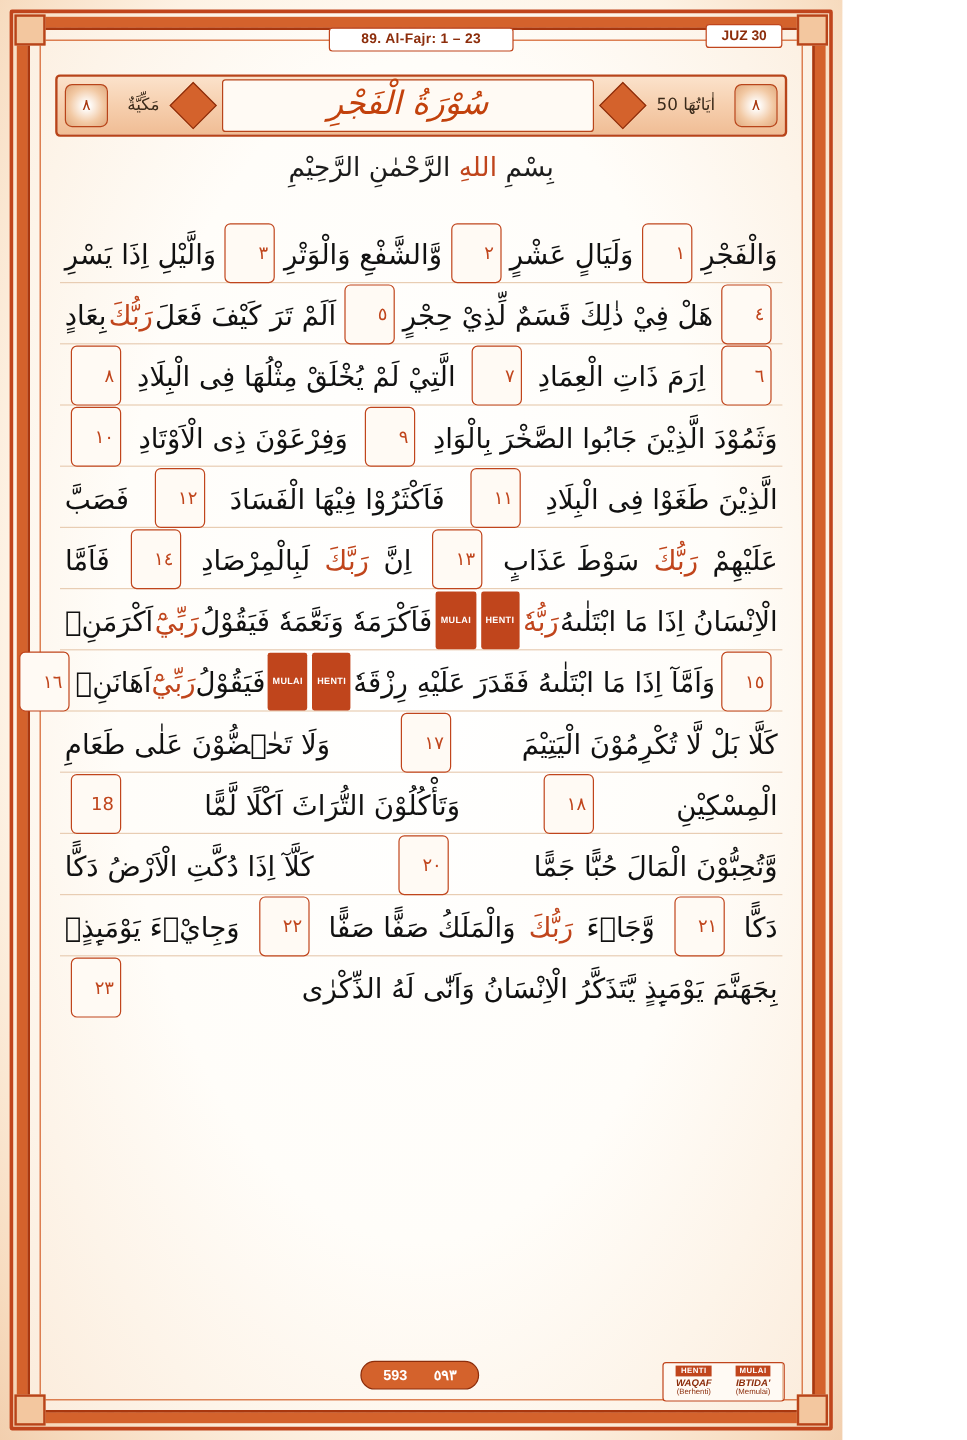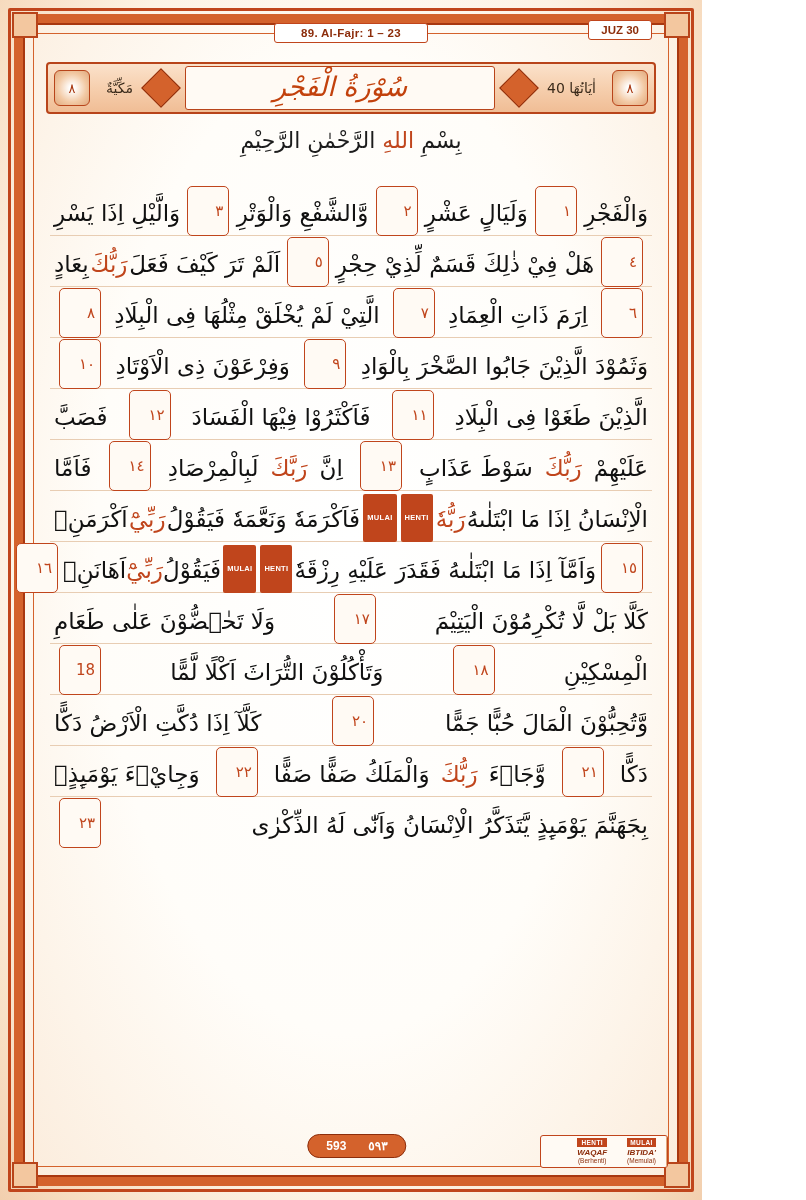--- a/index.html
+++ b/index.html
@@ -195,42 +195,41 @@
     background:#c0451c;
     border-radius:2px;
     padding:1px 4px;
     vertical-align:super;
     margin:0 2px;
     letter-spacing:.3px;
   }
 
   
   .footer{
-    position:absolute;left:46px;right:34px;bottom:22px;height:44px;
+    position:absolute;left:46px;right:48px;bottom:22px;height:44px;
     z-index:6;
   }
   .page-num{
     position:absolute;left:50%;top:0;transform:translateX(-50%);
     background:#d4622c;
     border:1.5px solid #8c2d0b;
     border-radius:12px;
     color:#ffffff;
     font-size:12px;font-weight:bold;
     padding:4px 18px;
     font-family:"Liberation Sans", sans-serif;
     letter-spacing:1px;
   }
   .legend{
     position:absolute;right:0;top:1px;
     display:flex;
     border:1.5px solid #c0451c;
     border-radius:3px;
     overflow:hidden;
     background:#fffaf4;
-    padding-left:26px;
   }
   .legend .cell{
     padding:2px 10px 3px;
     text-align:center;
     font-family:"Liberation Sans", sans-serif;
   }
   .legend .cell + .cell{border-right:1px solid #e0a87c;}
   .legend .tagmini{
     display:block;
     font-size:6.5px;font-weight:bold;color:#ffffff;background:#c0451c;
@@ -257,21 +256,21 @@
     <div class="hdr-center">89. Al-Fajr: 1 – 23</div>
   </div>
   <div class="hdr-juz">JUZ 30</div>
 
   <div class="surah-band">
     <div class="band-rosette">۸</div>
     <div class="band-side">مَكِّيَّةٌ</div>
     <div class="band-star"></div>
     <div class="band-title">سُوْرَةُ الْفَجْرِ</div>
     <div class="band-star"></div>
-    <div class="band-side">اٰيَاتُهَا 40</div>
+    <div class="band-side">اٰيَاتُهَا 50</div>
     <div class="band-rosette">۸</div>
   </div>
 
   <div class="basmala">
     <span>بِسْمِ </span><span class="hi">اللهِ</span><span> الرَّحْمٰنِ الرَّحِيْمِ</span>
   </div>
 
   <div class="lines" id="lines-root">
       <div class="line">
         <span class="seg">وَالْفَجْرِ</span>

